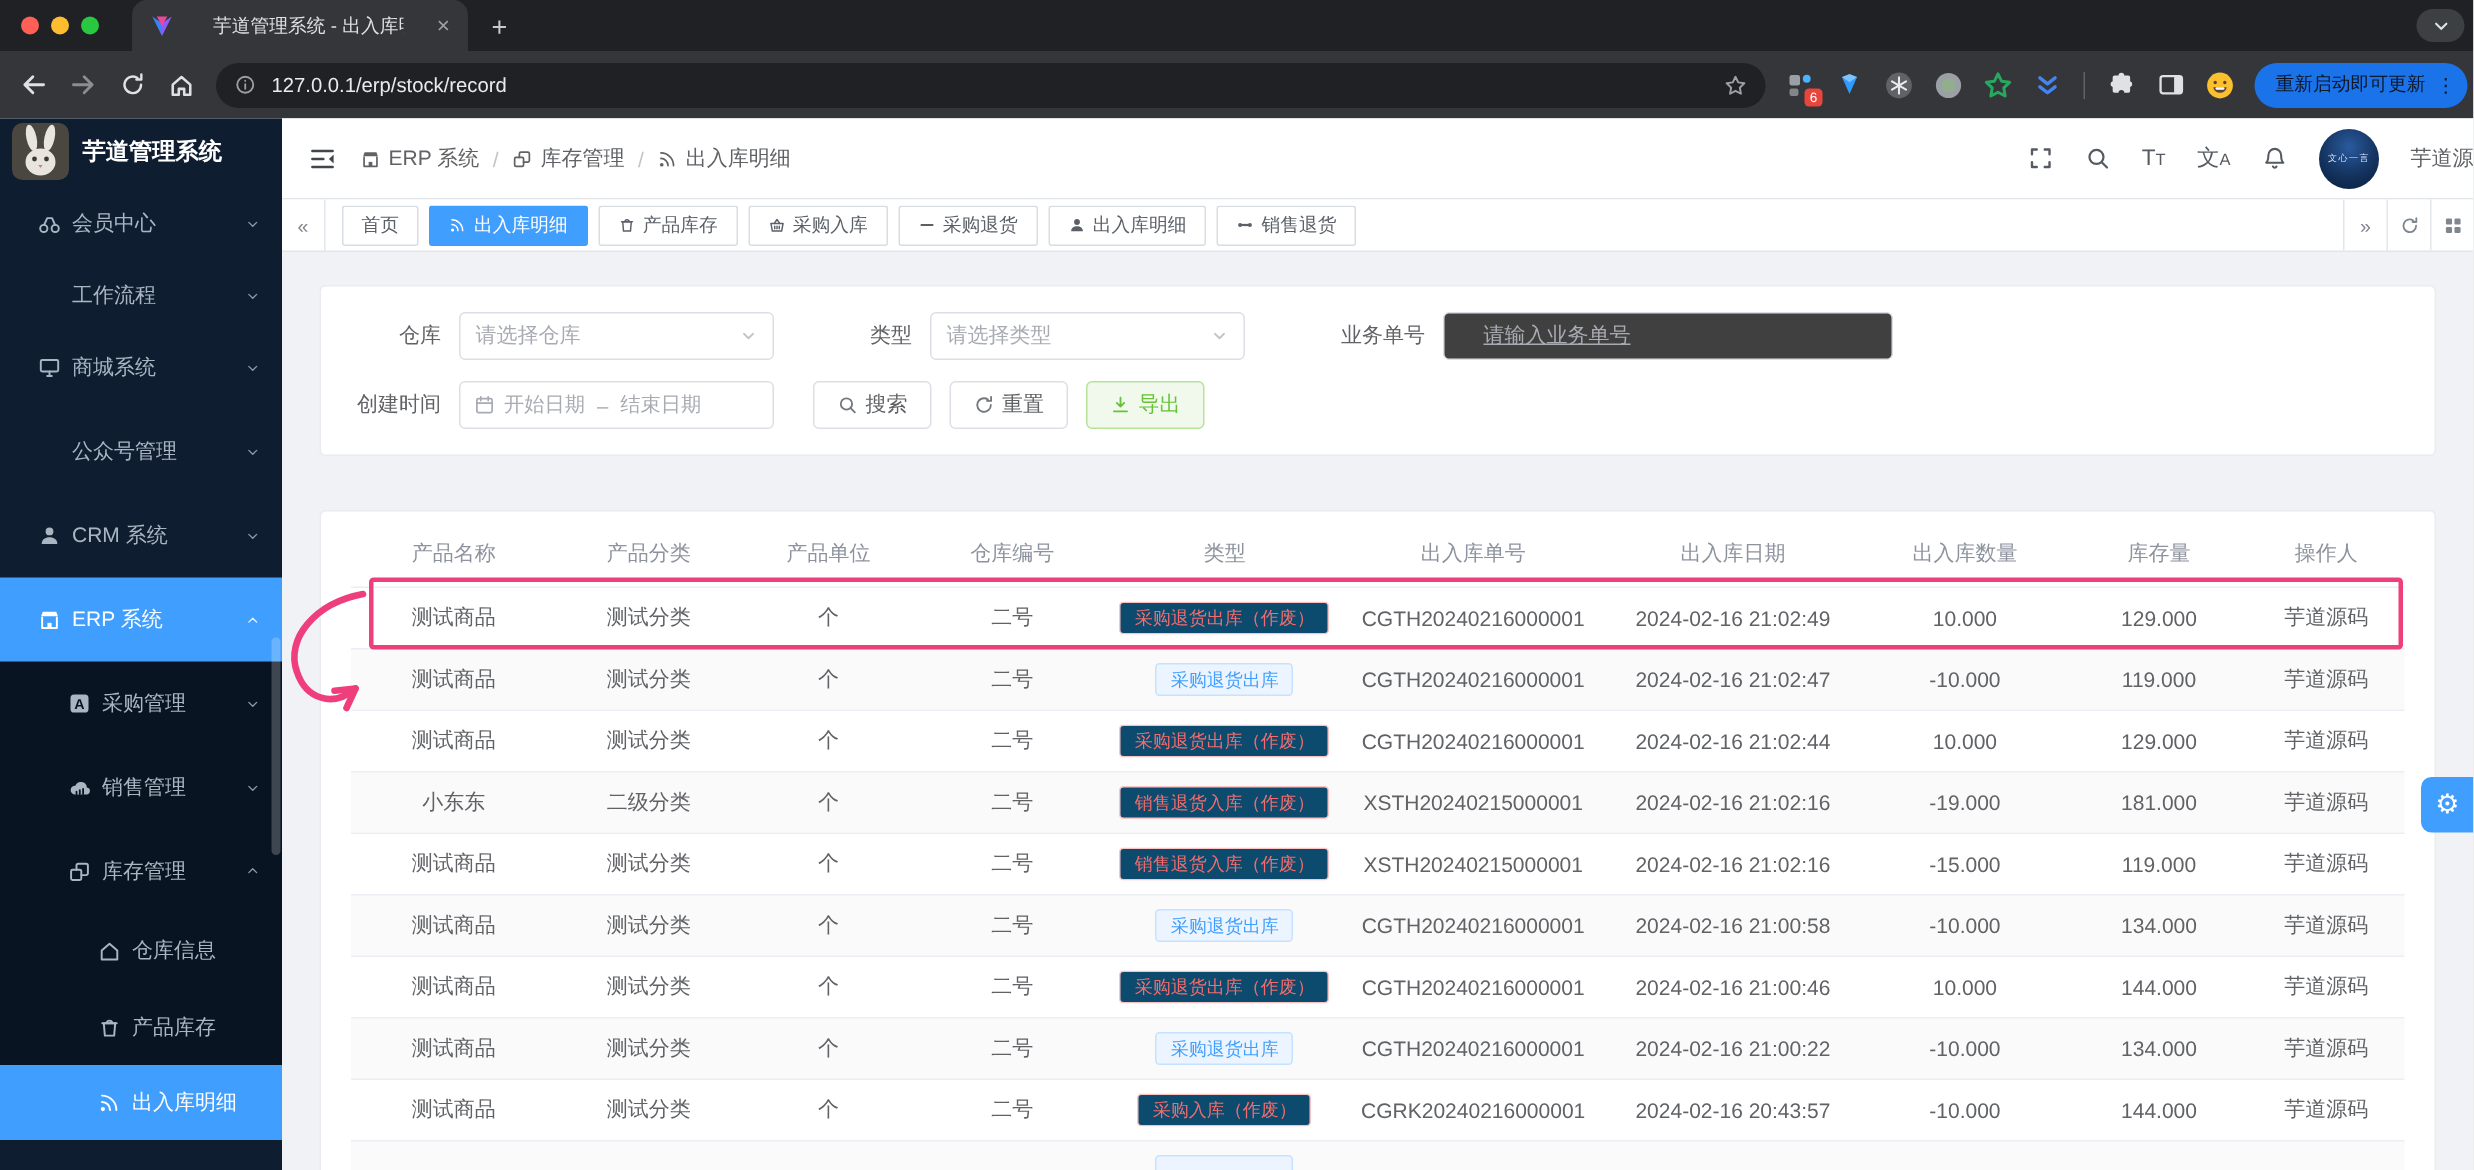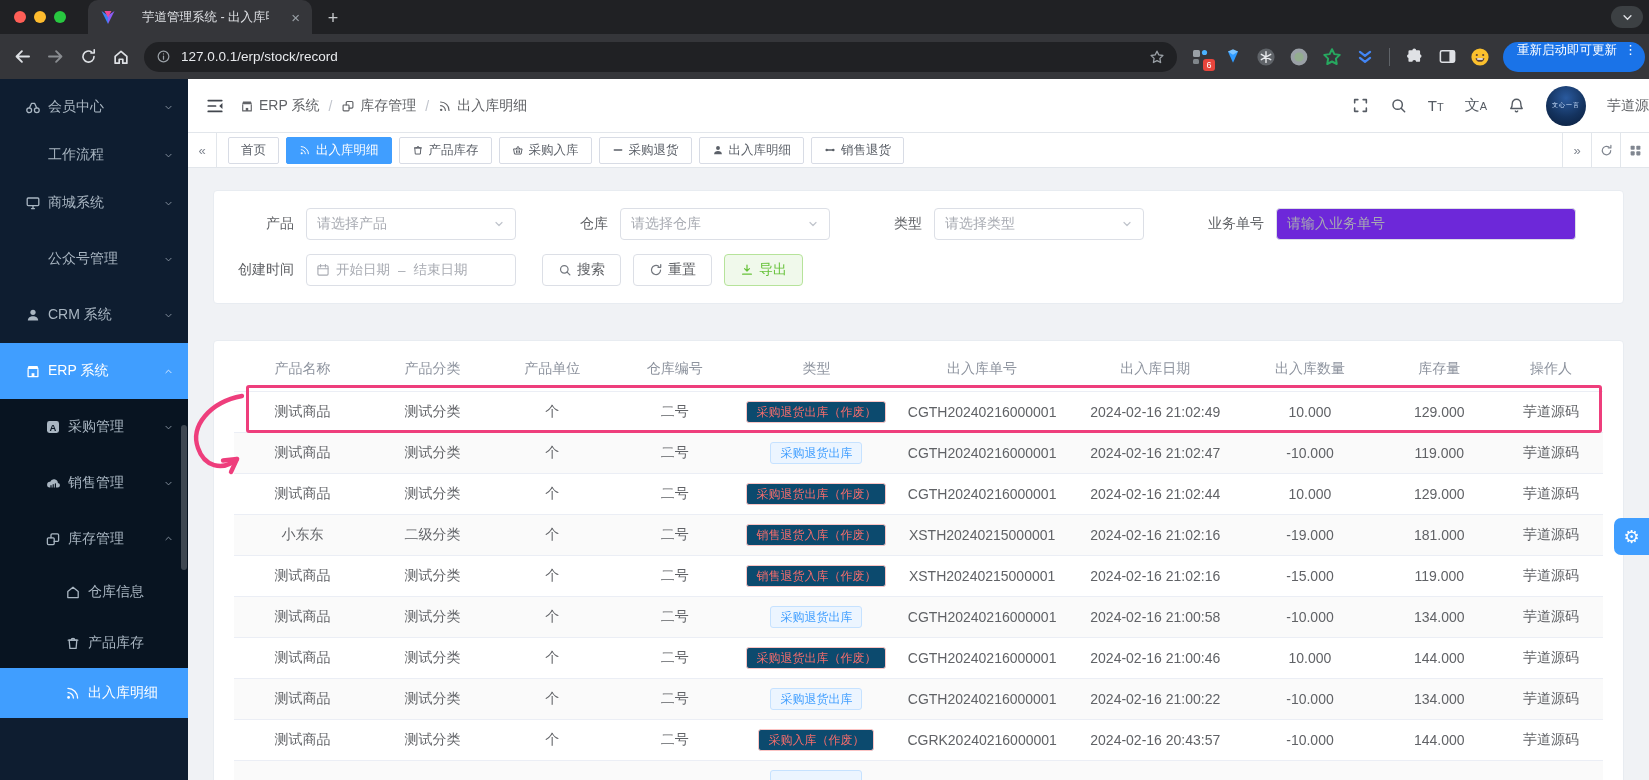--- a/index.html
+++ b/index.html
@@ -23,22 +23,22 @@
   .toolbar{position:absolute;left:0;top:34px;width:100%;height:45px;background:#35363a;display:flex;align-items:center;}
   .tb-ic{width:22px;height:22px;display:flex;align-items:center;justify-content:center;color:#dee1e5;margin-left:11px;flex:0 0 auto;}
   .tb-ic.dim{color:#8a8d91;}
   .omnibox{flex:1;height:30px;background:#202124;border-radius:15px;margin-left:12px;display:flex;align-items:center;padding:0 12px;min-width:0;}
   .omni-url{flex:1;color:#e8eaed;font-size:13.5px;margin-left:10px;white-space:nowrap;overflow:hidden;}
   .exts{display:flex;align-items:center;gap:11px;margin-left:12px;flex:0 0 auto;}
   .ext{width:22px;height:22px;position:relative;display:flex;align-items:center;justify-content:center;}
   .ext-badge{position:absolute;right:-4px;bottom:-3px;background:#e8453c;color:#fff;font-size:9px;line-height:12px;
     min-width:12px;text-align:center;border-radius:3px;padding:0 1px;}
   .ext-div{width:1px;height:18px;background:#5f6368;margin:0 2px;}
-  .update-btn{flex:0 0 auto;height:30px;background:#1a73e8;border-radius:15px;display:flex;align-items:flex-start;
-    margin:0 4px 0 12px;padding:0 8px 0 14px;color:#ffffff;}
+  .update-btn{flex:0 0 auto;height:30px;background:#1a73e8;border-radius:15px;display:flex;align-items:center;
+    margin:0 4px 0 12px;padding:0 8px 0 14px;color:#0f172a;}
   .update-btn span{font-size:12.5px;white-space:nowrap;}
   .update-btn .dots{font-size:13px;margin-left:7px;letter-spacing:0;}
   
   .sidebar{position:absolute;left:0;top:79px;width:188px;height:701px;background:#0e1d30;overflow:hidden;}
   .side-logo{height:42px;display:flex;align-items:center;padding:2px 8px 0 8px;}
   .rabbit{width:38px;height:38px;border-radius:7px;overflow:hidden;flex:0 0 auto;}
   .side-logo .lg-title{color:#fff;font-size:15.5px;font-weight:bold;margin-left:9px;white-space:nowrap;}
   .side-item{display:flex;align-items:center;color:#a9b6c2;font-size:14px;padding:0 14px 0 25px;position:relative;cursor:pointer;}
   .side-item .s-icon{width:16px;height:16px;margin-right:7px;flex:0 0 auto;}
   .side-item .s-label{flex:1;white-space:nowrap;overflow:hidden;}
@@ -80,22 +80,22 @@
   .frow{display:flex;align-items:center;}
   .frow + .frow{margin-top:14px;}
   .fitem{display:flex;align-items:center;}
   .fitem + .fitem{margin-left:36px;}
   .flabel{font-size:14px;color:#606266;text-align:right;padding-right:12px;flex:0 0 auto;}
   .w56{width:68px;} .w84{width:96px;}
   .fsel{width:210px;height:32px;border:1px solid #dcdfe6;border-radius:4px;background:#fff;display:flex;align-items:center;
     padding:0 10px;color:#a8abb2;font-size:14px;}
   .fsel .ph{flex:1;white-space:nowrap;overflow:hidden;}
   .fsel .sel-chev{color:#c0c4cc;}
-  .finput{width:300px;height:32px;border:1px solid #dcdfe6;border-radius:4px;background:#6d28d9;display:flex;align-items:center;
-    padding:0 10px;color:#a8abb2;font-size:14px;}
+  .finput{width:300px;height:32px;border:1px solid #dcdfe6;border-radius:4px;background:#404040;display:flex;align-items:center;
+    padding:0 26px;color:#a8abb2;font-size:14px;text-decoration:underline;}
   .fdate{width:210px;height:32px;border:1px solid #dcdfe6;border-radius:4px;background:#fff;display:flex;align-items:center;
     padding:0 9px;color:#a8abb2;font-size:13.5px;gap:6px;}
   .fdate .dsep{color:#a8abb2;padding:0 2px;}
   .btn{height:32px;border:1px solid #dcdfe6;border-radius:4px;background:#fff;color:#606266;font-size:14px;
     display:flex;align-items:center;gap:5px;padding:0 15px;cursor:pointer;white-space:nowrap;}
   .btn .b-ic{display:flex;color:#73777e;}
   .btn.export{background:#f0f9eb;border-color:#b6e39a;color:#67c23a;}
   .btn.export .b-ic{color:#67c23a;}
   .btn-group{display:flex;gap:12px;margin-left:26px;}
   
@@ -242,20 +242,34 @@
           </svg>
         </span>
     </div>
     <div class="update-btn">
       <span>重新启动即可更新</span>
       <span class="dots">⋮</span>
     </div>
   </div>
 
   <aside class="sidebar">
+    <div class="side-logo">
+      <span class="rabbit">
+        <svg width="38" height="38" viewBox="0 0 38 38">
+            <rect width="38" height="38" fill="#4a4740"></rect>
+            <ellipse cx="19" cy="26" rx="10" ry="9" fill="#e9e5de"></ellipse>
+            <ellipse cx="13" cy="10" rx="3.4" ry="9" fill="#e9e5de" transform="rotate(-12 13 10)"></ellipse>
+            <ellipse cx="25" cy="10" rx="3.4" ry="9" fill="#e9e5de" transform="rotate(12 25 10)"></ellipse>
+            <circle cx="15" cy="24" r="1.6" fill="#3a3a3a"></circle>
+            <circle cx="23" cy="24" r="1.6" fill="#3a3a3a"></circle>
+            <path d="M17.5 28h3l-1.5 2z" fill="#b98c8c"></path>
+          </svg>
+      </span>
+      <span class="lg-title">芋道管理系统</span>
+    </div>
     <nav id="side-menu">
         <div class="side-item top" style="height: 56px;">
           <span class="s-icon">
             <svg width="16" height="16" viewBox="0 0 16 16" fill="none" stroke="currentColor" stroke-width="1.3" stroke-linecap="round" stroke-linejoin="round">
               <circle cx="4.2" cy="11.3" r="2.4"></circle>
               <circle cx="11.8" cy="11.3" r="2.4"></circle>
               <path d="M4.4 8.9 6.5 4.4h3.2l2 4.5"></path>
             </svg>
           </span>
           <span class="s-label">会员中心</span>
@@ -540,31 +554,20 @@
             <rect x="2" y="9" width="5" height="5" rx="1"></rect>
             <rect x="9" y="9" width="5" height="5" rx="1"></rect>
           </svg>
         </span>
     </div>
 
     <div class="content">
 
       <div class="card filter-card">
         <div class="frow">
-          <div class="fitem">
-            <span class="flabel w56">产品</span>
-            <div class="fsel">
-              <span class="ph">请选择产品</span>
-              <span class="sel-chev">
-                  <svg width="12" height="12" viewBox="0 0 16 16" fill="none" stroke="currentColor" stroke-width="1.6" stroke-linecap="round" stroke-linejoin="round">
-                    <path d="M4 6l4 4 4-4"></path>
-                  </svg>
-                </span>
-            </div>
-          </div>
           <div class="fitem">
             <span class="flabel w56">仓库</span>
             <div class="fsel">
               <span class="ph">请选择仓库</span>
               <span class="sel-chev">
                   <svg width="12" height="12" viewBox="0 0 16 16" fill="none" stroke="currentColor" stroke-width="1.6" stroke-linecap="round" stroke-linejoin="round">
                     <path d="M4 6l4 4 4-4"></path>
                   </svg>
                 </span>
             </div>

